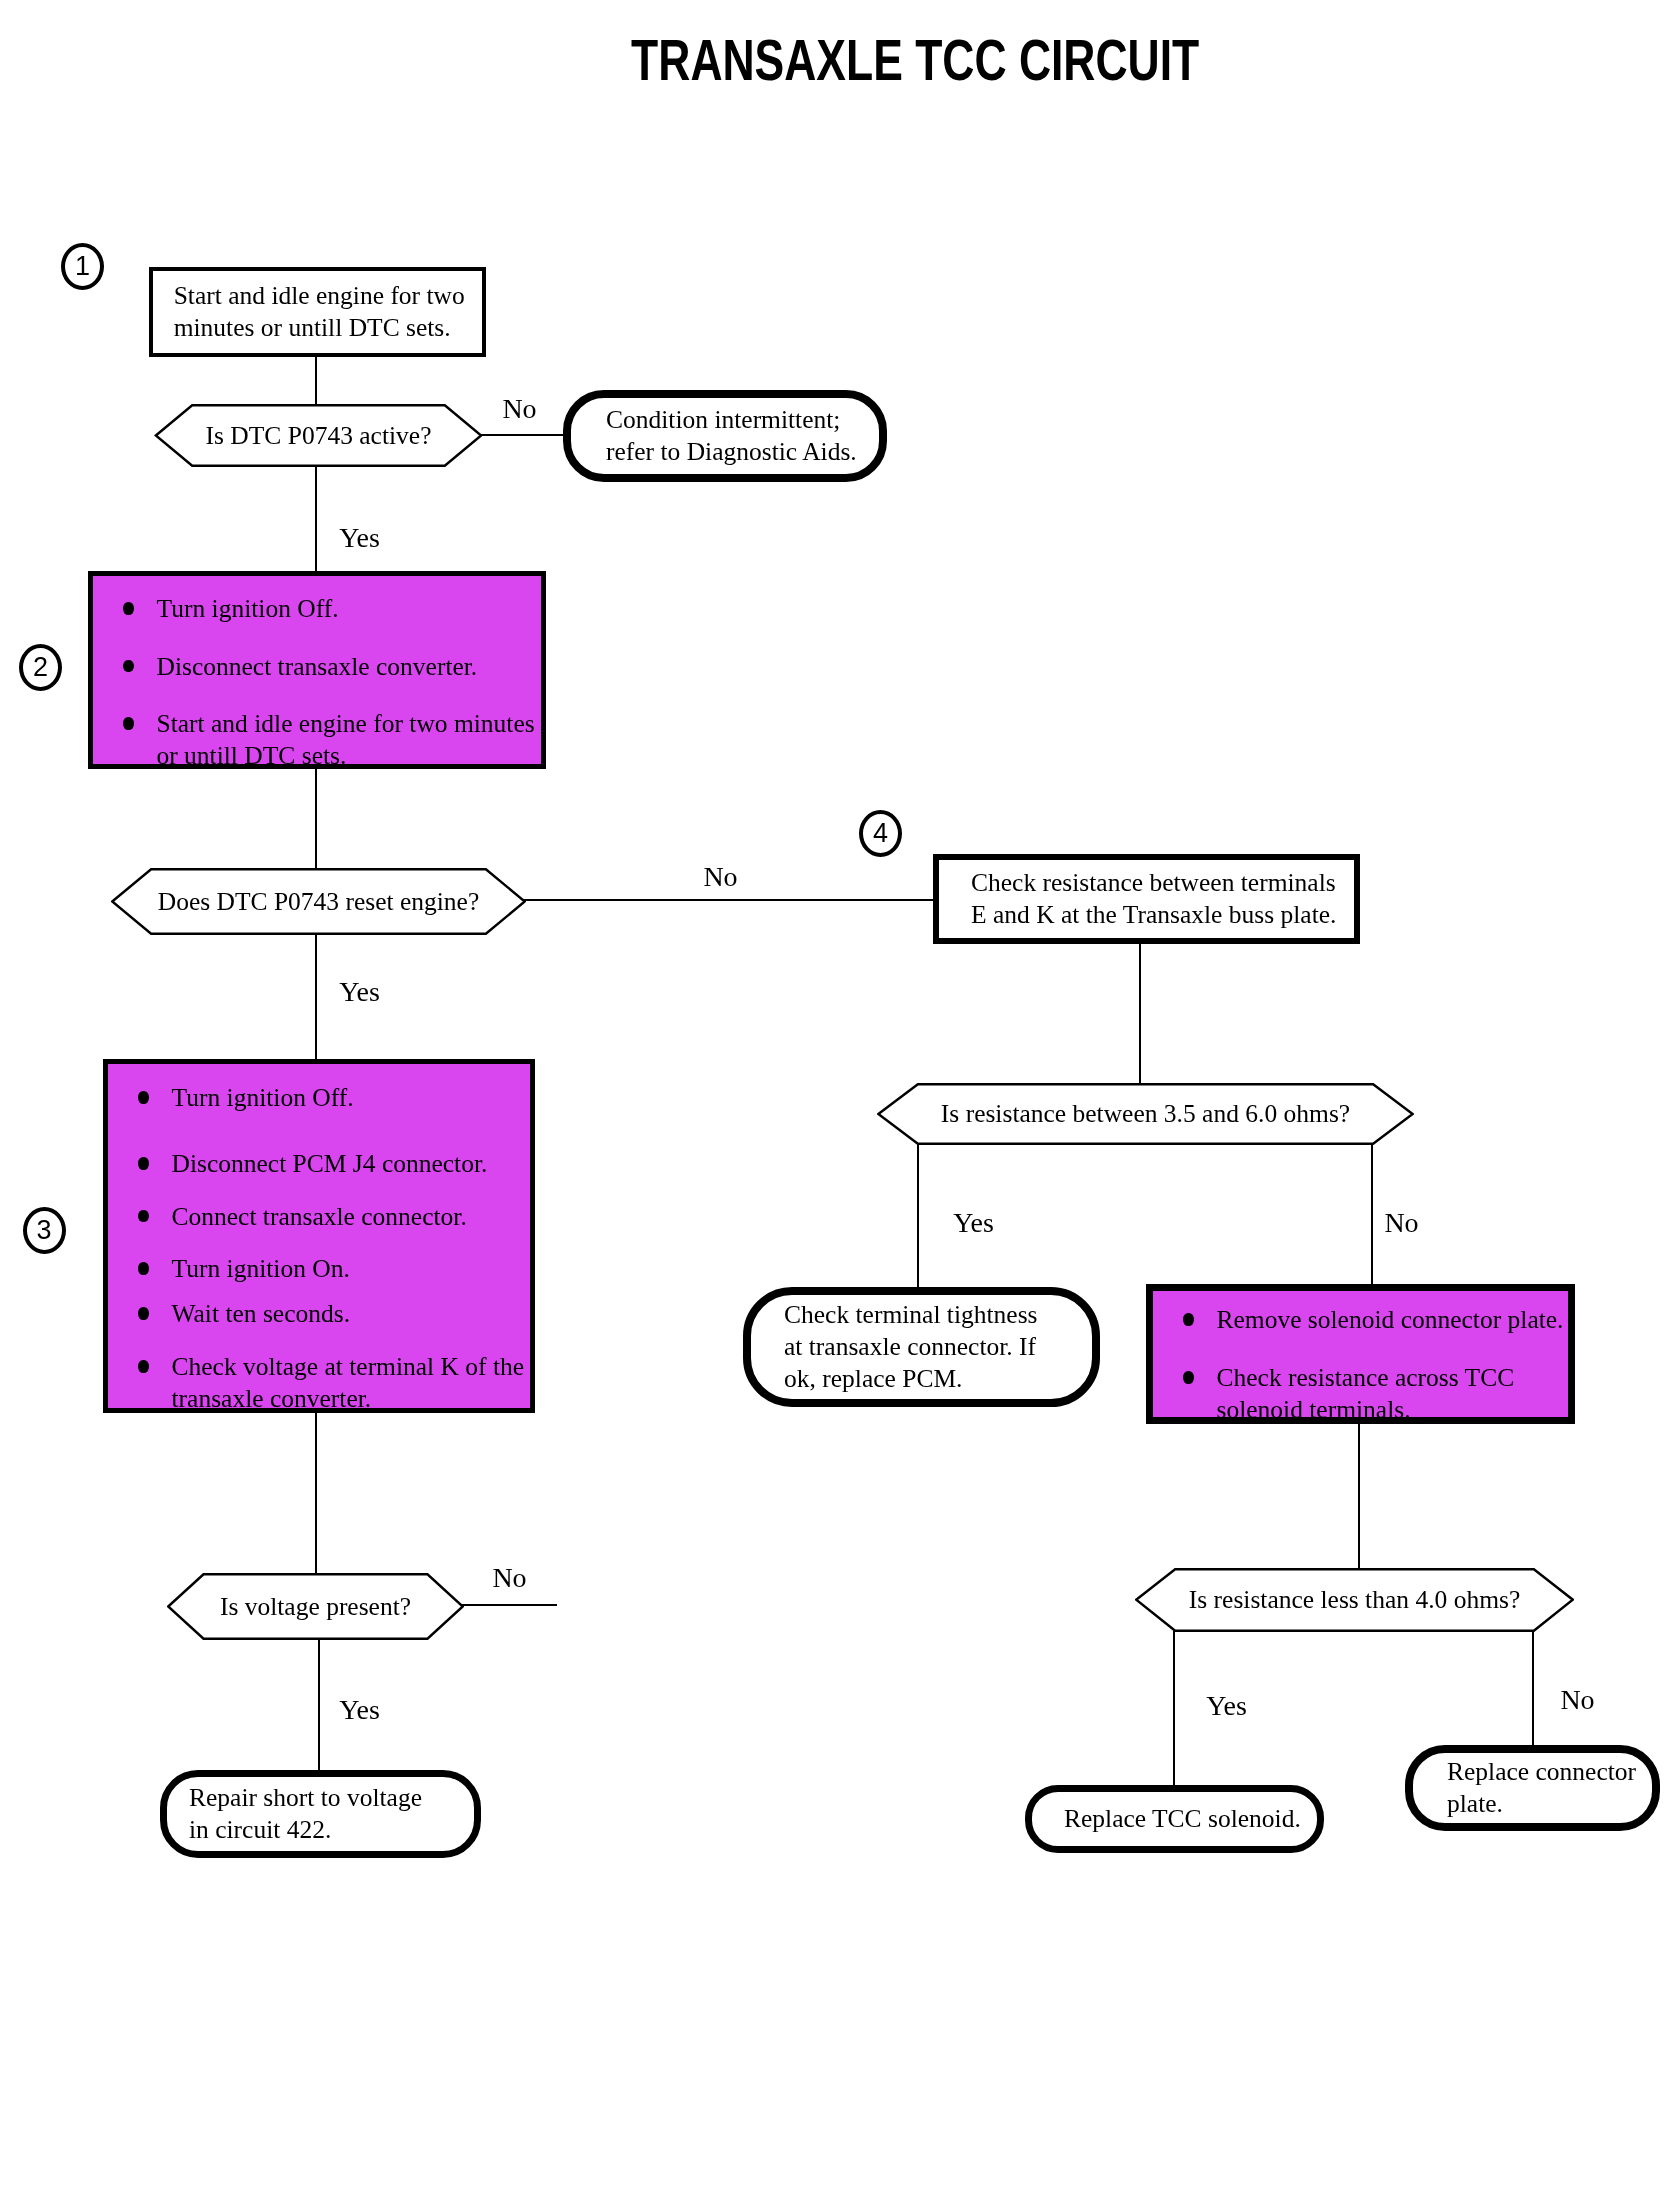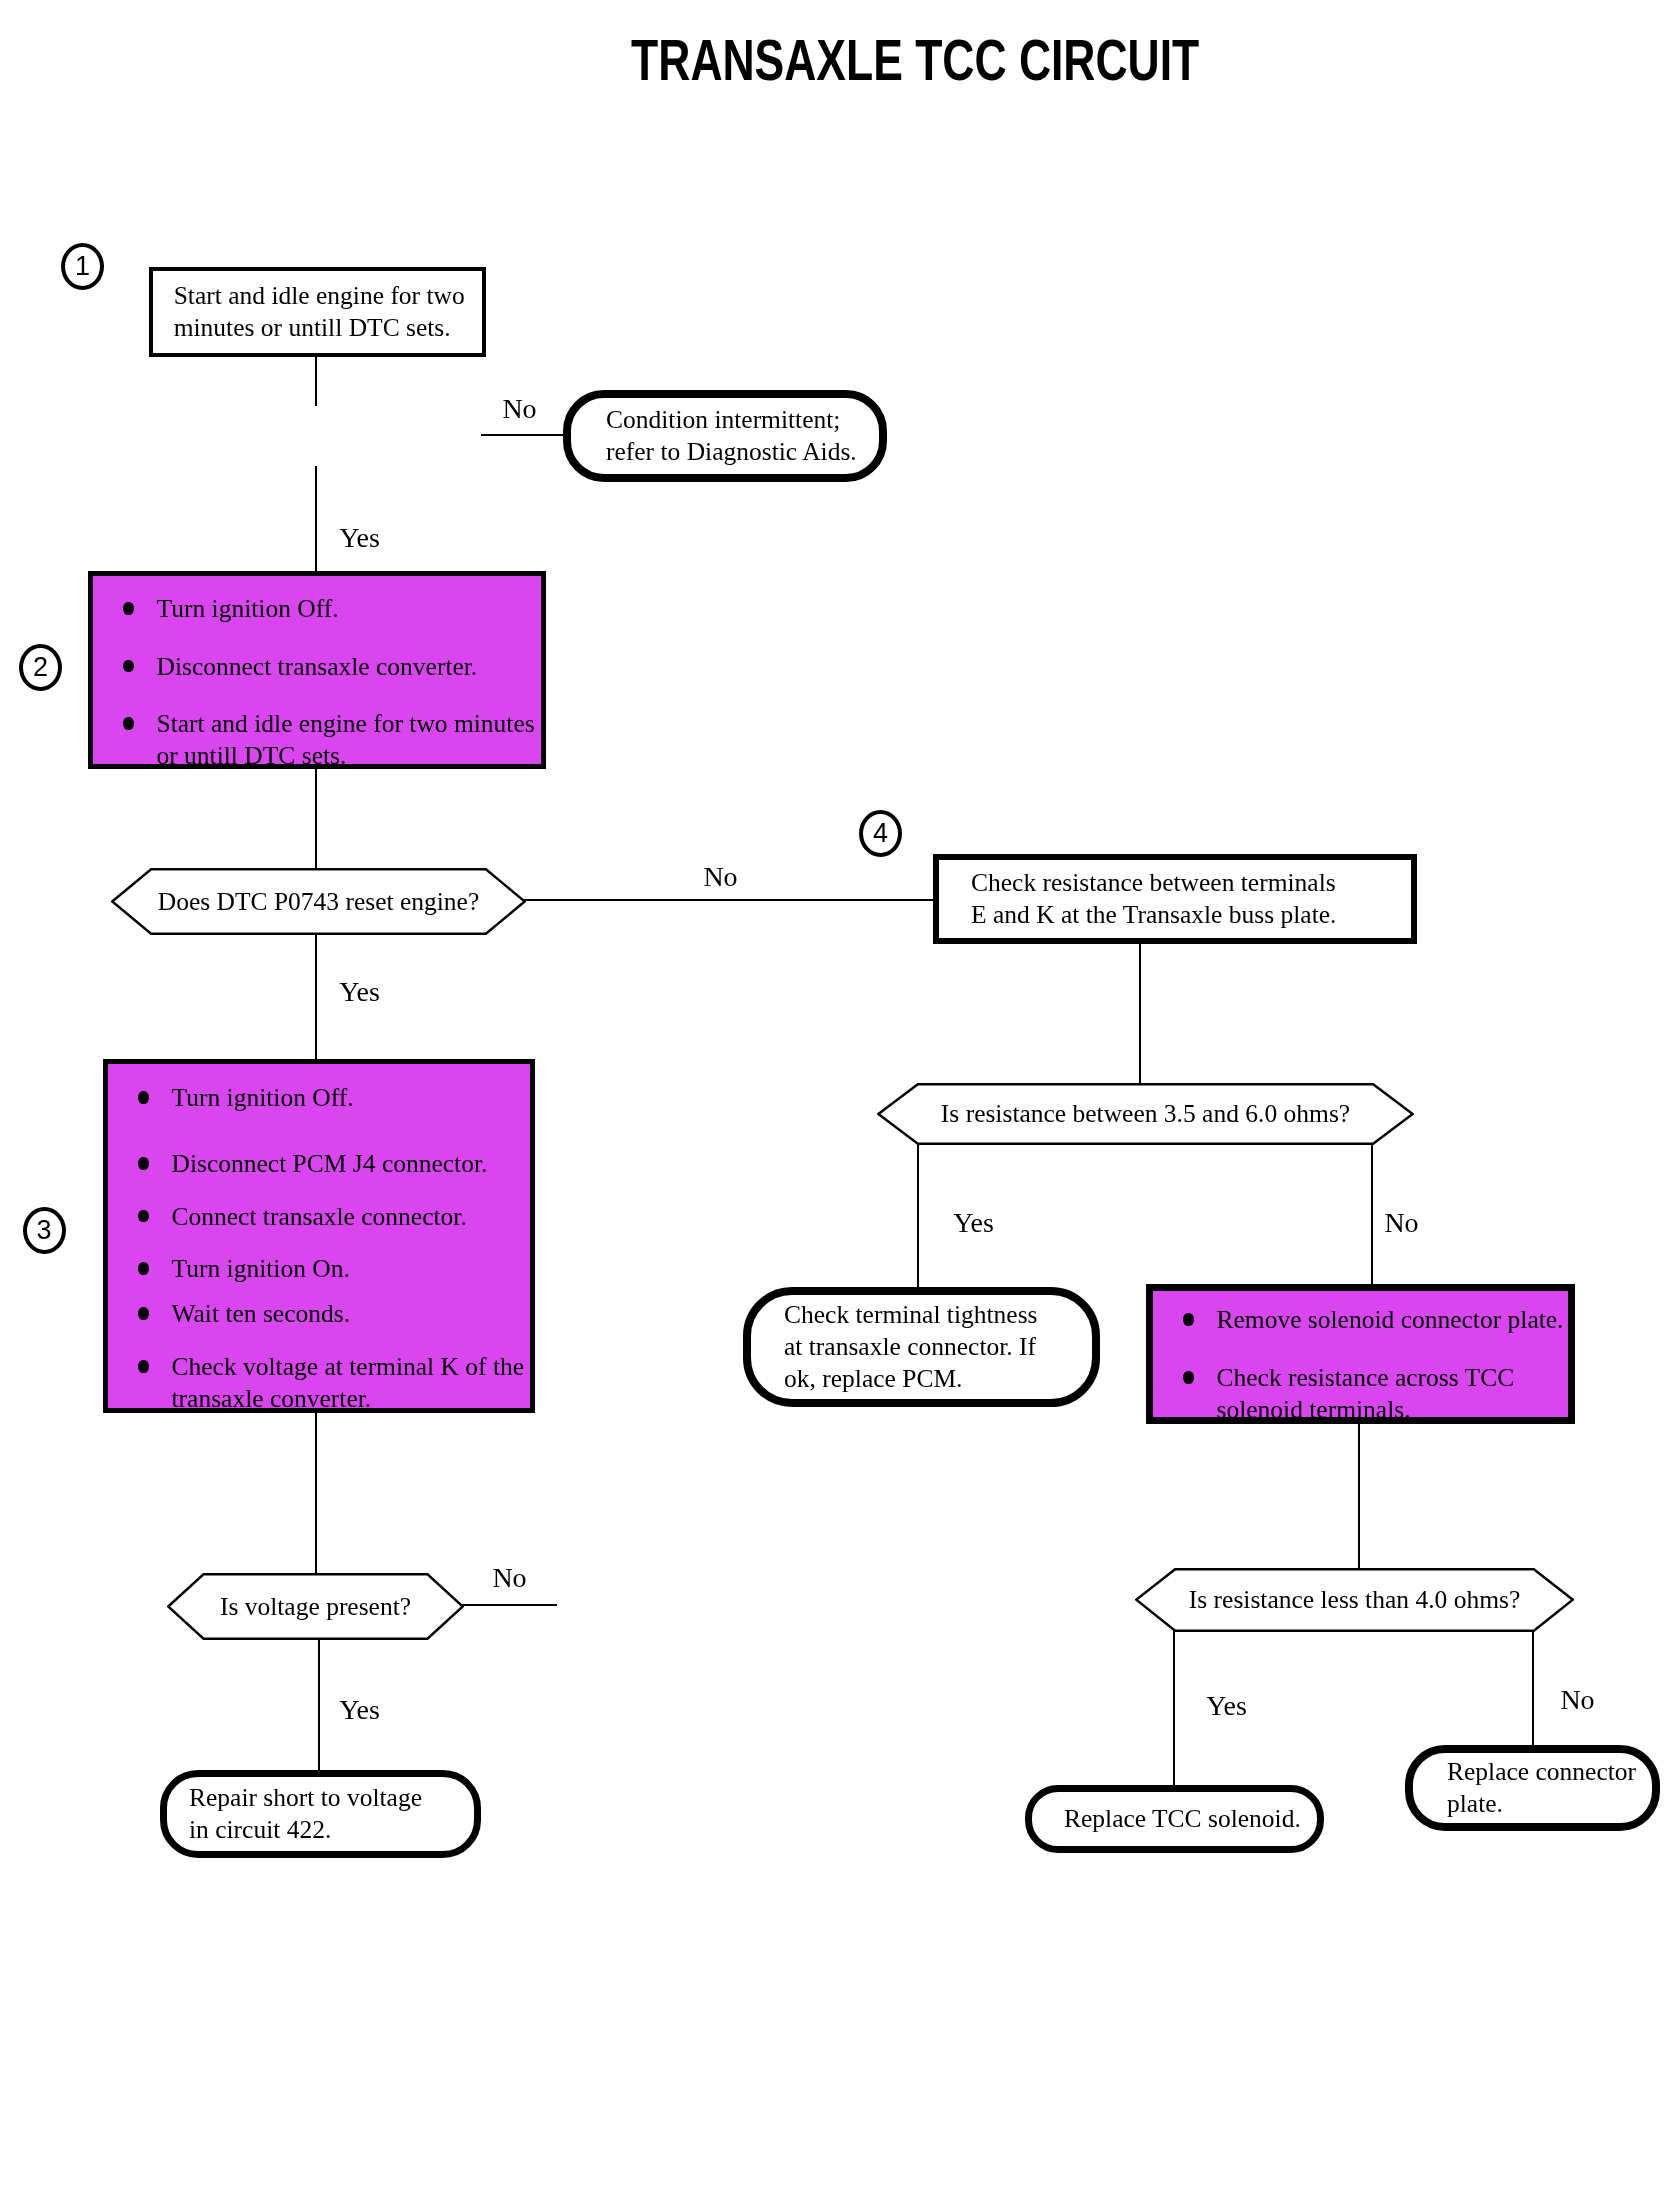--- a/index.html
+++ b/index.html
@@ -87,20 +87,26 @@
     </div>
   <div class="badge" style="left:859px;top:810px;">
       <span>4</span>
     </div>
 
   <div class="pbox" style="left:149px;top:220px;width:337px;height:90px;margin-top:47px;">
     <div class="btext" style="padding-left:20.7px;">Start and idle engine for two
 minutes or untill DTC sets.</div>
   </div>
 
+  <div class="hex" style="left:154px;top:404px;width:329px;height:63px;">
+    <svg width="329" height="63" viewBox="0 0 541 104">
+      <polygon points="2,52 62,2 479,2 539,52 479,102 62,102" fill="#ffffff" stroke="#000000" stroke-width="4"></polygon>
+    </svg>
+    <div class="htext">Is DTC P0743 active?</div>
+  </div>
 
   <div class="term" style="left:563px;top:390px;width:324px;height:92px;border-radius:41px;">
     <div class="ttext" style="padding-left:35px;">Condition intermittent;
 refer to Diagnostic Aids.</div>
   </div>
 
   <div class="elabel" style="left:477px;top:394px;">No</div>
   <div class="elabel" style="left:317px;top:523px;">Yes</div>
 
   <div class="bbox" style="left:88px;top:571px;width:458px;height:198px;">
@@ -115,21 +121,21 @@
   <div class="hex" style="left:111px;top:868px;width:415px;height:67px;">
     <svg width="415" height="67" viewBox="0 0 683 110">
       <polygon points="2,55 66,2 617,2 681,55 617,108 66,108" fill="#ffffff" stroke="#000000" stroke-width="4"></polygon>
     </svg>
     <div class="htext">Does DTC P0743 reset engine?</div>
   </div>
 
   <div class="elabel" style="left:678px;top:862px;">No</div>
   <div class="elabel" style="left:317px;top:977px;">Yes</div>
 
-  <div class="pbox" style="left:933px;top:854px;width:484px;height:90px;border-width:6px;">
+  <div class="pbox" style="left:933px;top:854px;width:427px;height:90px;border-width:6px;">
     <div class="btext" style="padding-left:32px;">Check resistance between terminals
 E and K at the Transaxle buss plate.</div>
   </div>
 
   <div class="bbox" style="left:103px;top:1059px;width:432px;height:354px;padding-top:18px;">
     <ul style="--gap:20.7px;">
       <li style="margin-top:0;">Turn ignition Off.</li>
       <li style="margin-top:34px;">Disconnect PCM J4 connector.</li>
       <li style="margin-top:20.7px;">Connect transaxle connector.</li>
       <li style="margin-top:20.7px;">Turn ignition On.</li>

